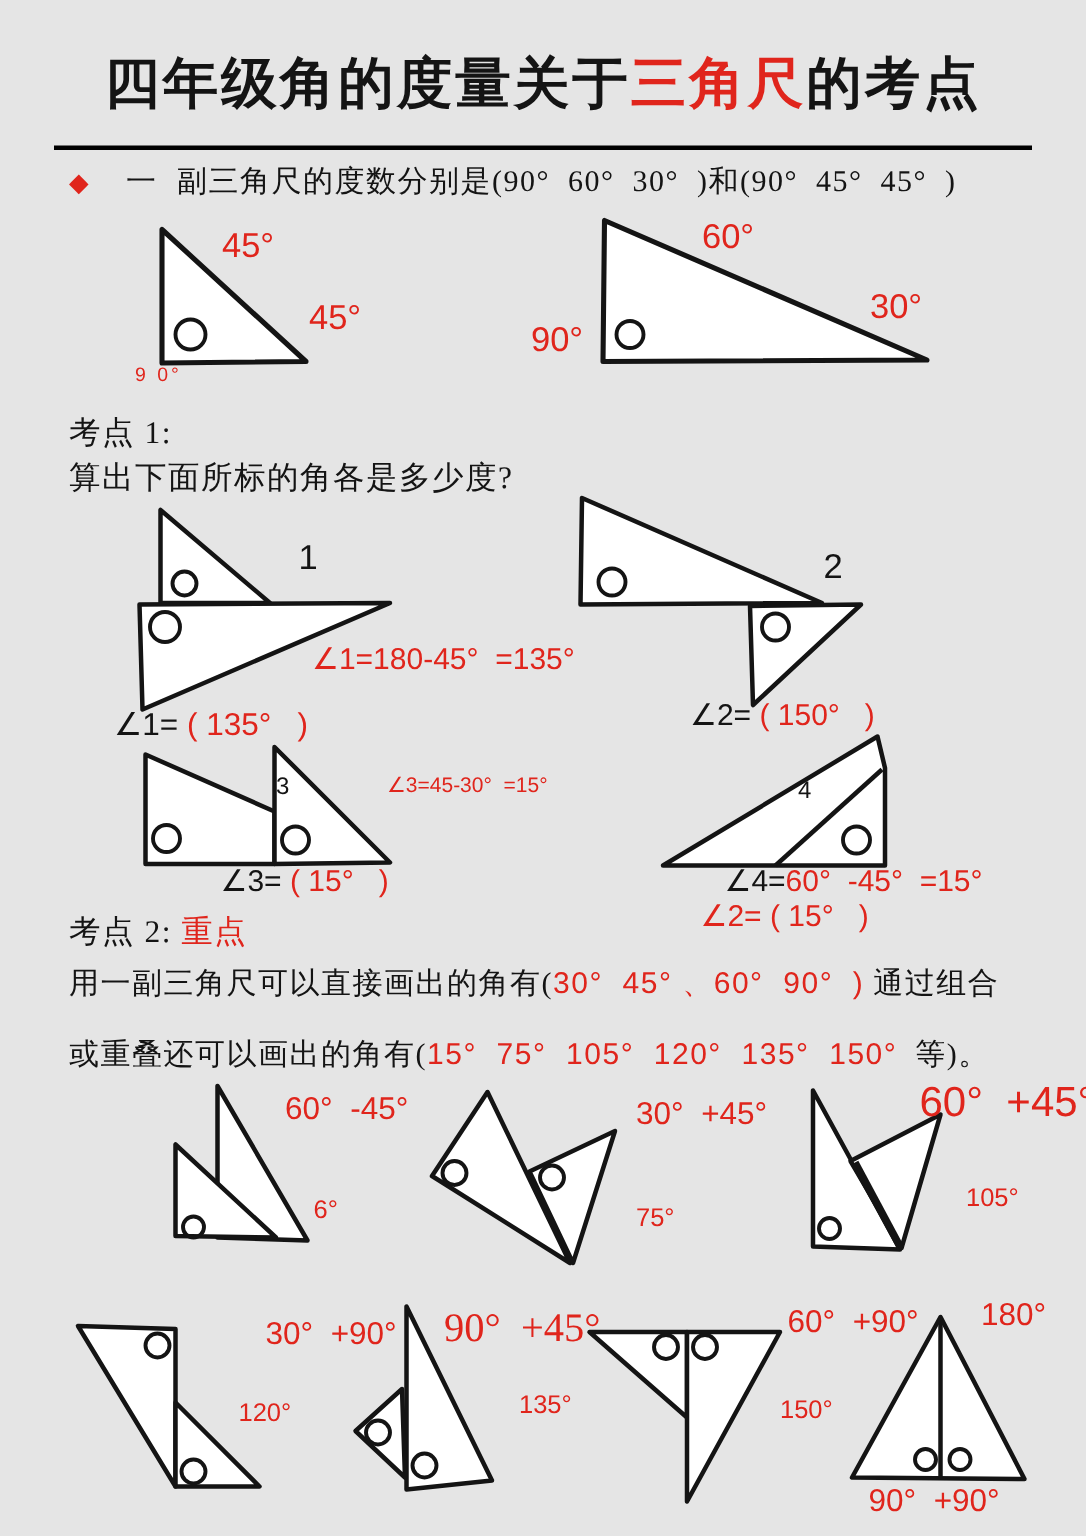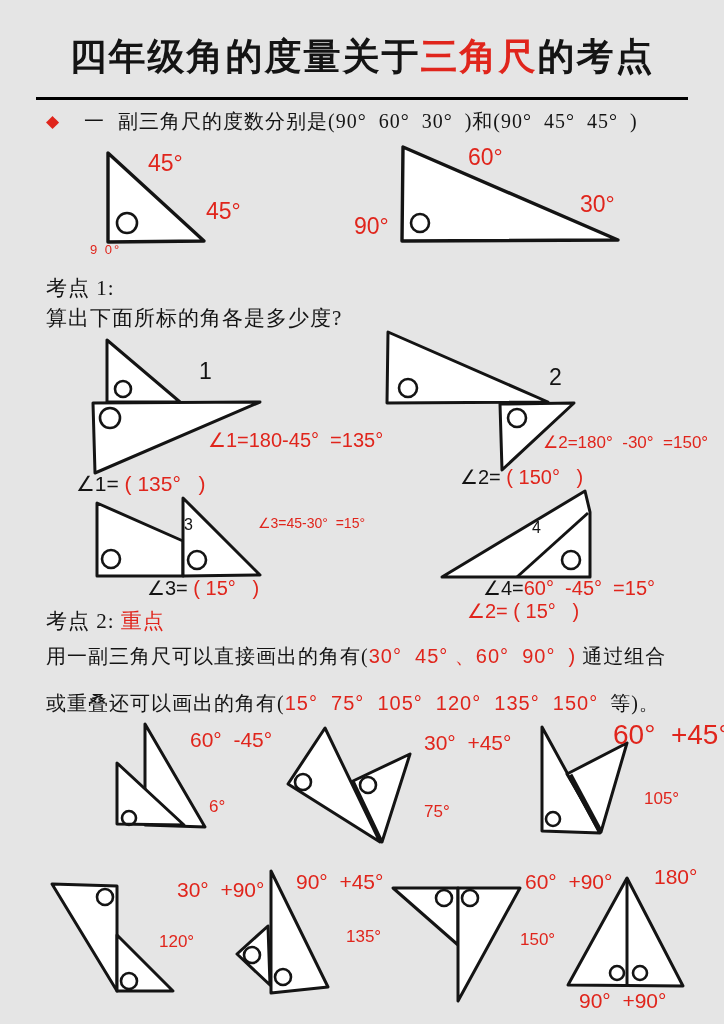--- a/index.html
+++ b/index.html
@@ -101,41 +101,40 @@
   <div class="t ink cjk" style="left:46px;top:306px;font-size:21px;">算出下面所标的角各是多少度?</div>
 
   <span class="t ink num" style="left:199px;top:358px;font-size:23px;">1</span>
   <span class="t ink num" style="left:549px;top:364px;font-size:23px;">2</span>
   <span class="t ink num" style="left:184px;top:516px;font-size:16px;">3</span>
   <span class="t ink num" style="left:532px;top:519px;font-size:16px;">4</span>
 
   <div class="t num" style="left:208px;top:429px;font-size:20px;"><span class="ink"></span><span class="red">∠1=180-45°  =135°</span></div>
   <div class="t num" style="left:76px;top:472px;font-size:21px;"><span class="ink">∠1= </span><span class="red">( 135°   )</span></div>
 
-  <div class="t num" style="left:543px;top:433px;font-size:17px;"><span class="ink"></span><span class="red">∠2=180°  -30°  =150°</span></div>
   <div class="t num" style="left:460px;top:466px;font-size:20px;"><span class="ink">∠2= </span><span class="red">( 150°   )</span></div>
 
   <div class="t num" style="left:258px;top:515px;font-size:14px;"><span class="ink"></span><span class="red">∠3=45-30°  =15°</span></div>
   <div class="t num" style="left:147px;top:577px;font-size:20px;"><span class="ink">∠3= </span><span class="red">( 15°   )</span></div>
 
   <div class="t num" style="left:483px;top:577px;font-size:20px;"><span class="ink">∠4=</span><span class="red">60°  -45°  =15°</span></div>
   <div class="t num" style="left:467px;top:600px;font-size:20px;"><span class="ink"></span><span class="red">∠2= ( 15°   )</span></div>
 
   <div class="t cjk" style="left:46px;top:609px;font-size:21px;"><span class="ink">考点 2: </span><span class="red">重点</span></div>
   <div class="t cjk" style="left:46px;top:645px;font-size:20px;"><span class="ink">用一副三角尺可以直接画出的角有(</span><span class="red num">30°  45° 、60°  90°  )</span><span class="ink"> 通过组合</span></div>
   <div class="t cjk" style="left:46px;top:692px;font-size:20px;"><span class="ink">或重叠还可以画出的角有(</span><span class="red num">15°  75°  105°  120°  135°  150°</span><span class="ink">  等)。</span></div>
 
   <span class="t red num" style="left:190px;top:728px;font-size:21px;">60°  -45°</span>
   <span class="t red num" style="left:209px;top:797px;font-size:17px;">6°</span>
   <span class="t red num" style="left:424px;top:731px;font-size:21px;">30°  +45°</span>
   <span class="t red num" style="left:424px;top:802px;font-size:17px;text-align:center;">75°</span>
   <span class="t red num" style="left:613px;top:719px;font-size:28px;">60°  +45°</span>
   <span class="t red num" style="left:644px;top:789px;font-size:17px;">105°</span>
   <span class="t red num" style="left:141px;top:878px;font-size:21px;margin-left:36px;">30°  +90°</span>
   <span class="t red num" style="left:159px;top:932px;font-size:17px;">120°</span>
-  <span class="t red num" style="left:296px;top:870px;font-size:21px;">90°  +45°</span>
+  <span class="t red num" style="left:296px;top:870px;font-size:27px;font-family:Liberation Serif, serif;">90°  +45°</span>
   <span class="t red num" style="left:346px;top:927px;font-size:17px;">135°</span>
   <span class="t red num" style="left:525px;top:870px;font-size:21px;">60°  +90°</span>
   <span class="t red num" style="left:520px;top:930px;font-size:17px;">150°</span>
   <span class="t red num" style="left:654px;top:865px;font-size:21px;">180°</span>
   <span class="t red num" style="left:579px;top:989px;font-size:21px;">90°  +90°</span>
 
 </div>
 
 </body></html>

